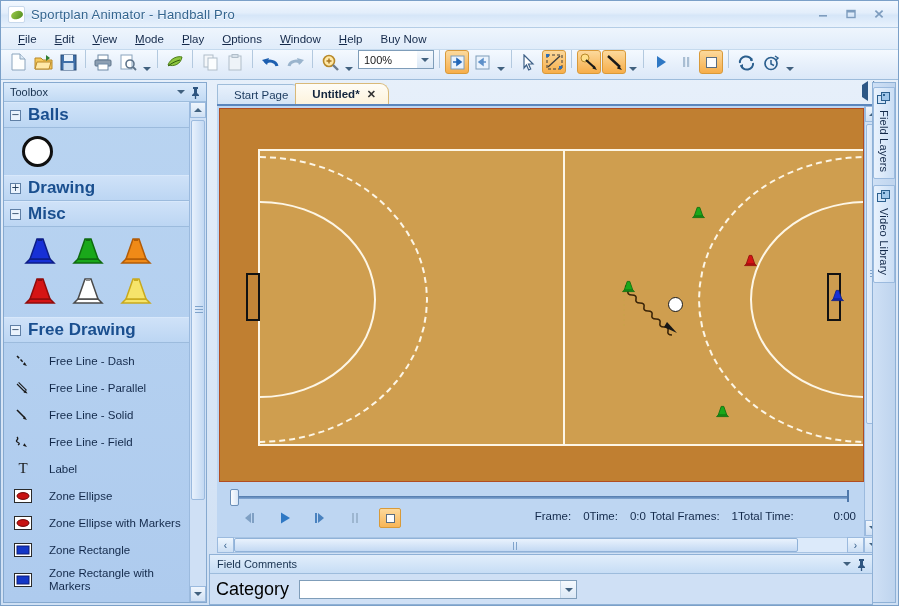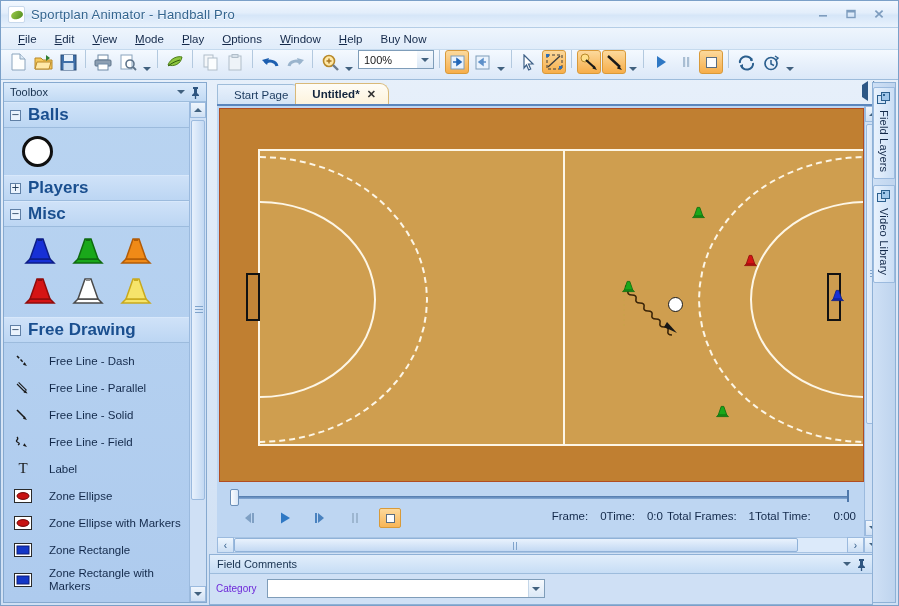--- a/index.html
+++ b/index.html
@@ -283,21 +283,21 @@
   .comments {
     position: absolute; left: 208px; top: 553px; width: 664px; height: 51px;
     border: 1px solid #8fb1d6; background: #cfe0f5;
   }
   .cmt-head {
     height: 19px; display: flex; align-items: center; padding: 0 3px 0 7px;
     background: linear-gradient(180deg,#e2eefb,#c7ddf5);
     border-bottom: 1px solid #9dbcdc; font-size: 11px; color: #17314f;
   }
   .cmt-body { padding: 5px 6px 0 6px; display: flex; align-items: center; gap: 10px; }
-  .cmt-body .lab { font-size: 10px; color: #6d28d9; }
+  .cmt-body .lab { font-size: 18px; color: #000000; }
   .combo {
     width: 278px; height: 19px; background: #fff; border: 1px solid #7f9db9;
     position: relative;
   }
   .combo .arrow {
     position: absolute; right: 0; top: 0; width: 16px; height: 17px;
     display:flex;align-items:center;justify-content:center;
     background: linear-gradient(180deg,#f6fafe,#dbe8f6); border-left:1px solid #c4d6e8;
   }
   svg { pointer-events: none; }
@@ -541,21 +541,21 @@
       <div class="section-head">
         <span class="expander">−</span>
         <span>Balls</span>
       </div>
       <div class="section-body">
         <div class="ball"></div>
       </div>
 
       <div class="section-head">
         <span class="expander">+</span>
-        <span>Players</span>
+        <span>Drawing</span>
       </div>
 
       <div class="section-head">
         <span class="expander">−</span>
         <span>Misc</span>
       </div>
       <div class="section-body">
         <div class="cone-grid">
           <div>
             <svg width="40" height="32" viewBox="0 0 40 32">
@@ -834,21 +834,21 @@
         </div>
 
         <div class="counters">
           <span>Frame:</span>
           <span class="c-val">0</span>
           <span class="c-lbl">Time:</span>
           <span class="c-val">0:0</span>
           <span class="c-lbl" style="margin-left:4px;">Total Frames:</span>
           <span class="c-val">1</span>
           <span class="c-lbl">Total Time:</span>
-          <span class="c-val" style="margin-left:23px;">0:00</span>
+          <span class="c-val" style="margin-left:40px;">0:00</span>
         </div>
       </div>
 
       <div class="hscroll">
         <div class="hs-btn">‹</div>
         <div class="hs-track">
           <div class="hs-thumb">
               <span class="grip"></span>
             </div>
         </div>

